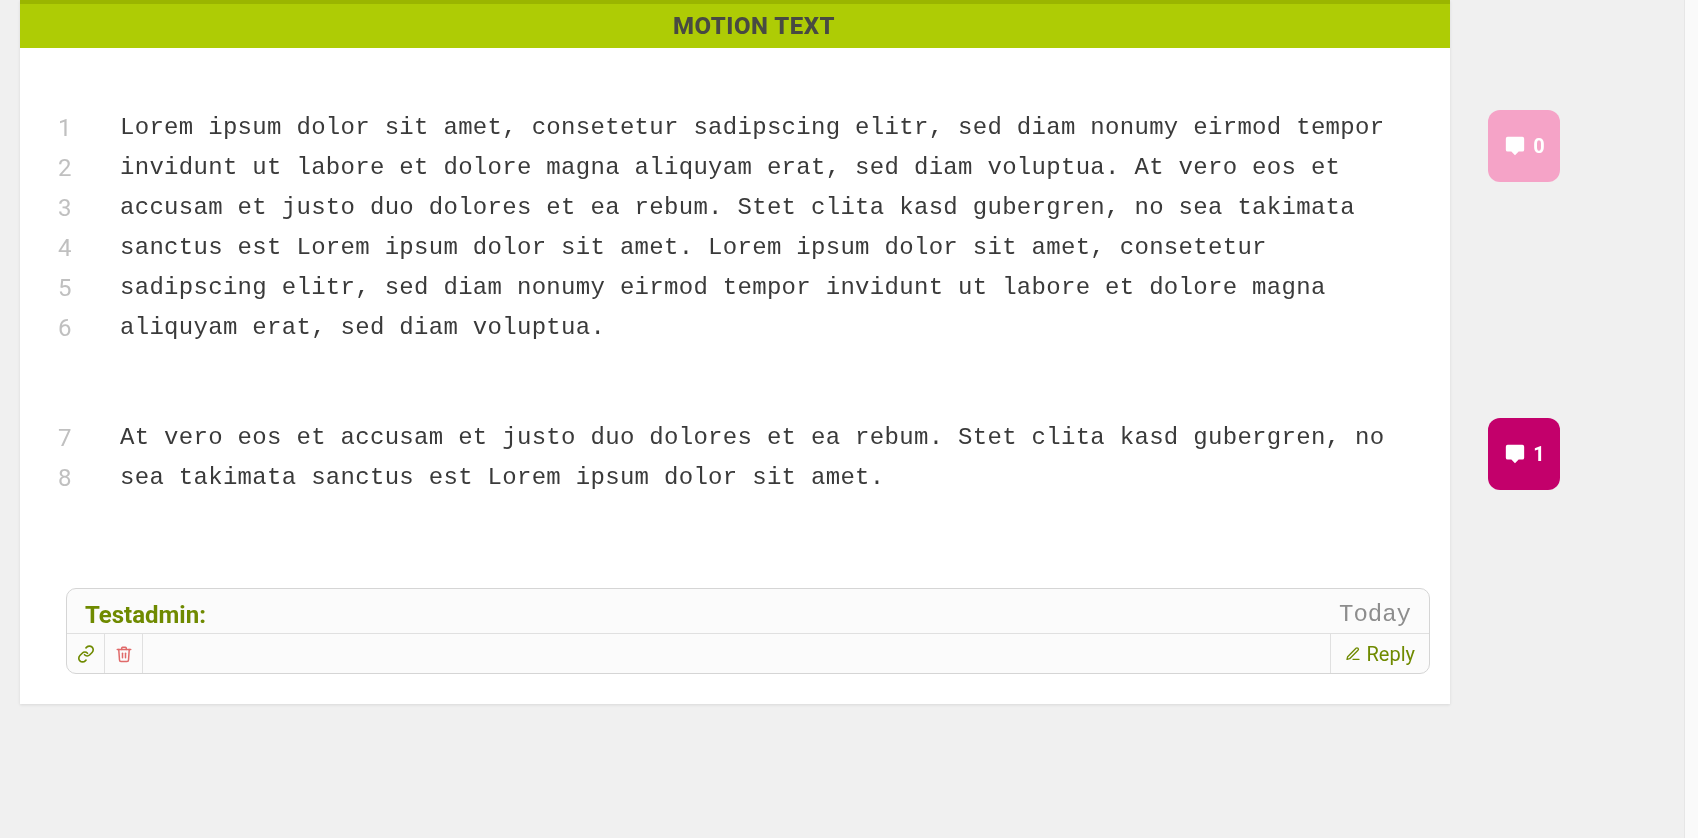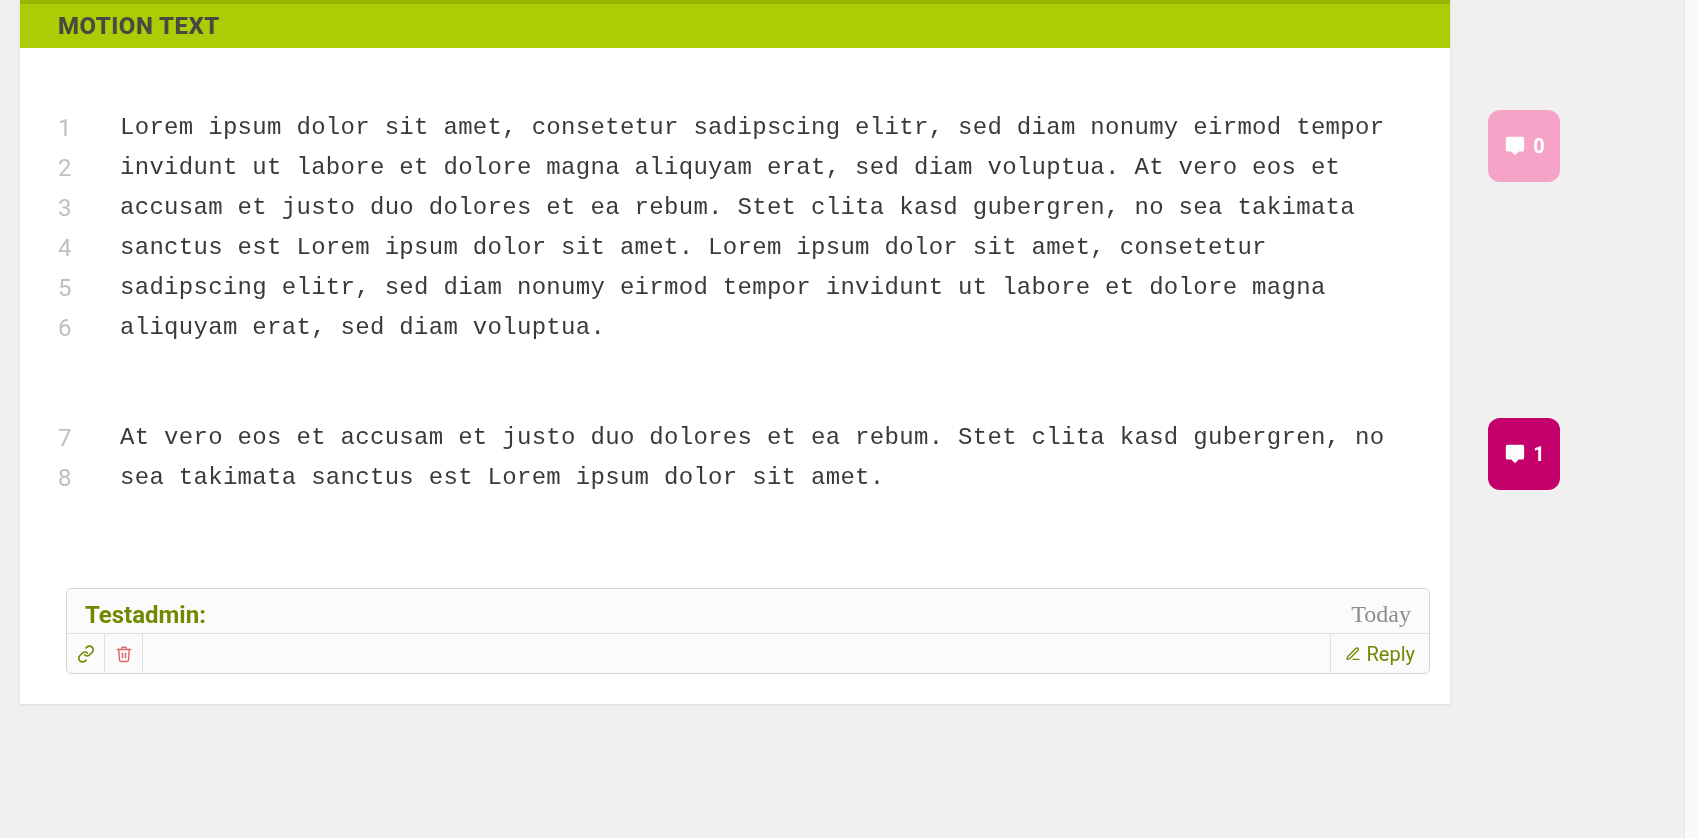--- a/index.html
+++ b/index.html
@@ -26,20 +26,21 @@
     background:#fff;
     box-shadow: 0 1px 3px rgba(0,0,0,0.1);
   }
   .header-bar {
     height:48px;
     background:#aecc05;
     border-top:4px solid #9ab500;
     display:flex;
     align-items:center;
     padding-left:38px;
+    justify-content:center;
   }
   .header-bar h2 {
     margin:0;
     font-size:24px;
     font-weight:800;
     color:#484a42;
     letter-spacing:0.5px;
   }
   .text-body {
     padding: 60px 40px 20px 20px;
@@ -65,39 +66,39 @@
   .para-text {
     flex:1;
     padding-left:20px;
     white-space:normal;
     letter-spacing:0.3px;
   }
 
   .comment-box {
     margin:0 20px 30px 46px;
     border:1px solid #d5d5d5;
-    border-radius:5px;
+    border-radius:10px;
     background:#fbfbfb;
   }
   .comment-head {
     padding:12px 18px 4px 18px;
     display:flex;
     justify-content:space-between;
     align-items:flex-start;
   }
   .comment-author {
     font-size:24px;
     font-weight:700;
     color:#6f8a00;
     font-family:-apple-system,BlinkMacSystemFont,"Segoe UI",Roboto,sans-serif;
   }
   .comment-date {
     font-size:24px;
     color:#8d8d8d;
-    font-family:Liberation Serif, serif;
+    font-family:Liberation Mono, monospace;
   }
   .comment-body {
     padding:0 18px 14px 18px;
     font-size:24px;
     color:#5a5a5a;
     font-family:-apple-system,BlinkMacSystemFont,"Segoe UI",Roboto,sans-serif;
   }
   .comment-actions {
     border-top:1px solid #e0e0e0;
     display:flex;

